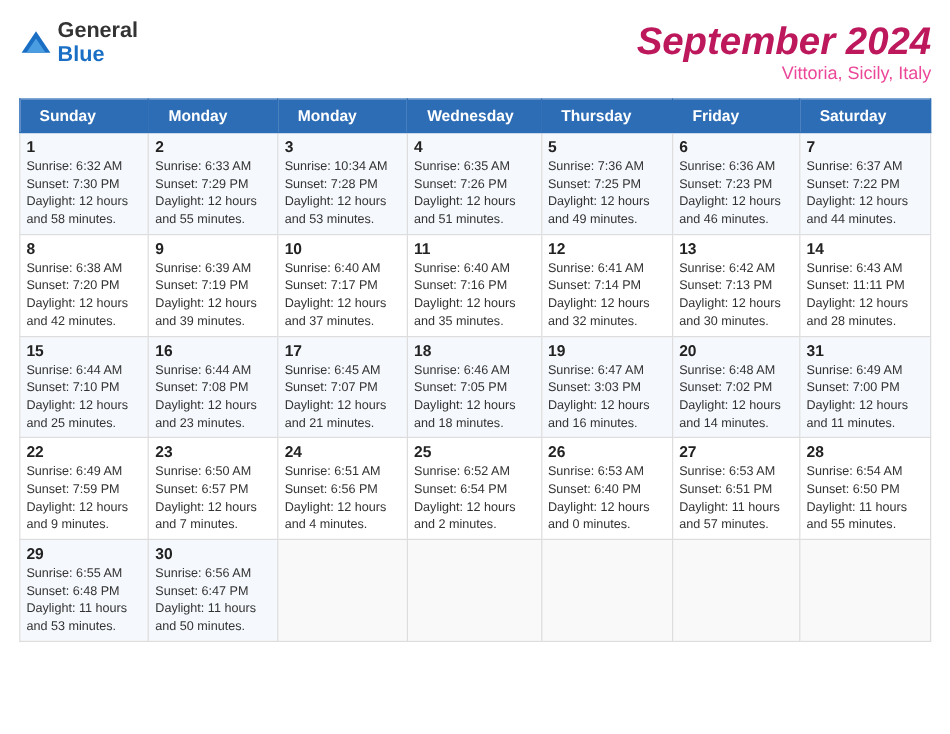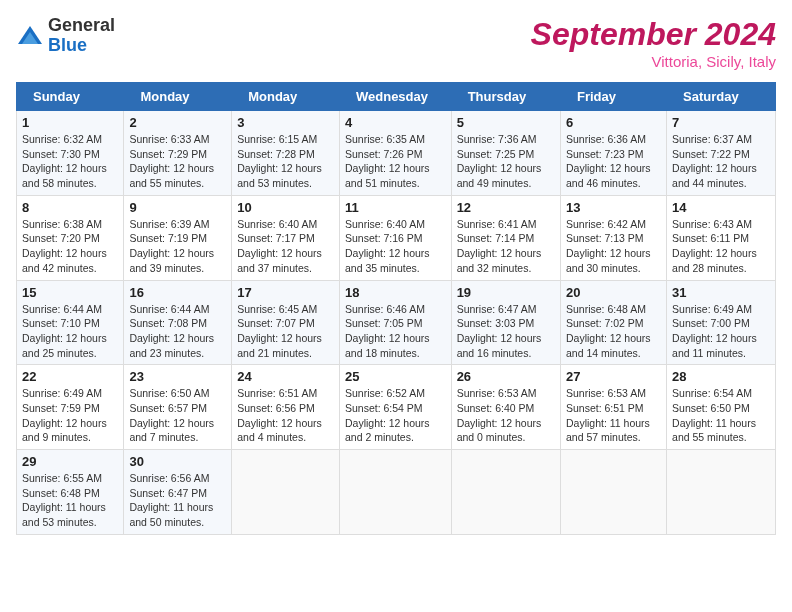--- a/index.html
+++ b/index.html
@@ -140,21 +140,21 @@
         </td>
         <td>
           <span class="day-num">2</span>
           <div class="day-info">Sunrise: 6:33 AM
 Sunset: 7:29 PM
 Daylight: 12 hours
 and 55 minutes.</div>
         </td>
         <td>
           <span class="day-num">3</span>
-          <div class="day-info">Sunrise: 6:15 AM
+          <div class="day-info">Sunrise: 10:34 AM
 Sunset: 7:28 PM
 Daylight: 12 hours
 and 53 minutes.</div>
         </td>
         <td>
           <span class="day-num">4</span>
           <div class="day-info">Sunrise: 6:35 AM
 Sunset: 7:26 PM
 Daylight: 12 hours
 and 51 minutes.</div>
@@ -220,21 +220,21 @@
         <td>
           <span class="day-num">13</span>
           <div class="day-info">Sunrise: 6:42 AM
 Sunset: 7:13 PM
 Daylight: 12 hours
 and 30 minutes.</div>
         </td>
         <td>
           <span class="day-num">14</span>
           <div class="day-info">Sunrise: 6:43 AM
-Sunset: 6:11 PM
+Sunset: 11:11 PM
 Daylight: 12 hours
 and 28 minutes.</div>
         </td>
       </tr>
       <tr>
         <td>
           <span class="day-num">15</span>
           <div class="day-info">Sunrise: 6:44 AM
 Sunset: 7:10 PM
 Daylight: 12 hours

